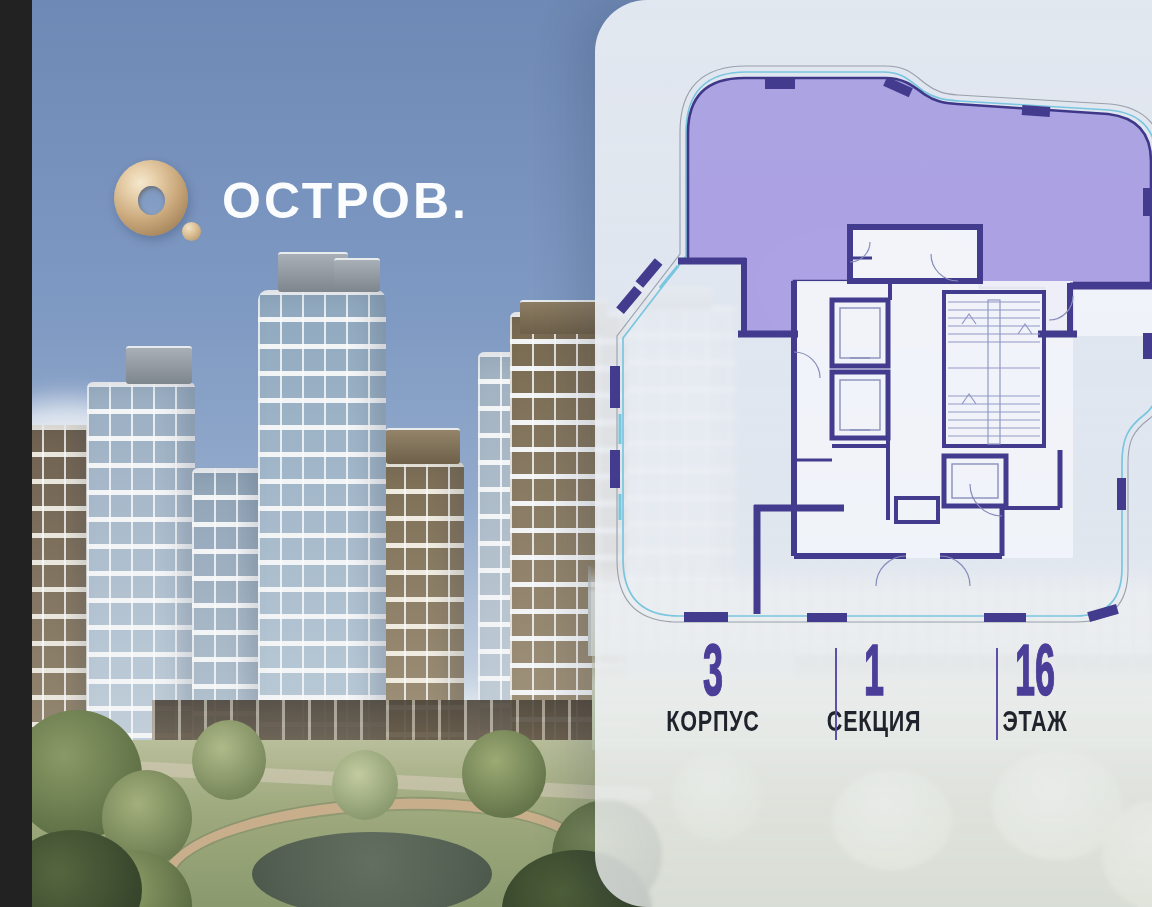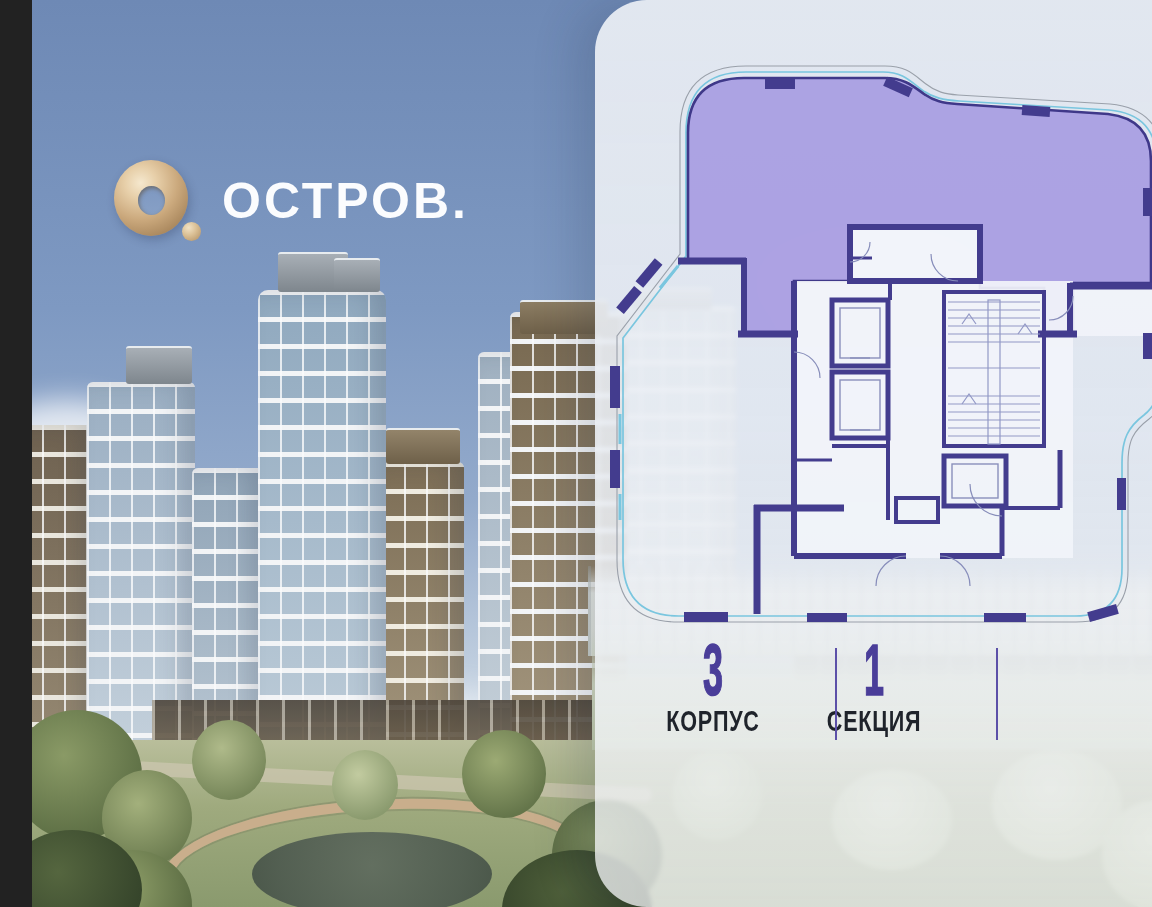--- a/index.html
+++ b/index.html
@@ -231,17 +231,21 @@
 
     <div class="stats">
       <div class="stat">
         <div class="stat-value">3</div>
         <div class="stat-label">КОРПУС</div>
       </div>
       <div class="stat">
         <div class="stat-value">1</div>
         <div class="stat-label">СЕКЦИЯ</div>
       </div>
+      <div class="stat">
+        <div class="stat-value">16</div>
+        <div class="stat-label">ЭТАЖ</div>
+      </div>
       <div class="stat-div d1"></div>
       <div class="stat-div d2"></div>
     </div>
   </div>
 </div>
 
 </body></html>

